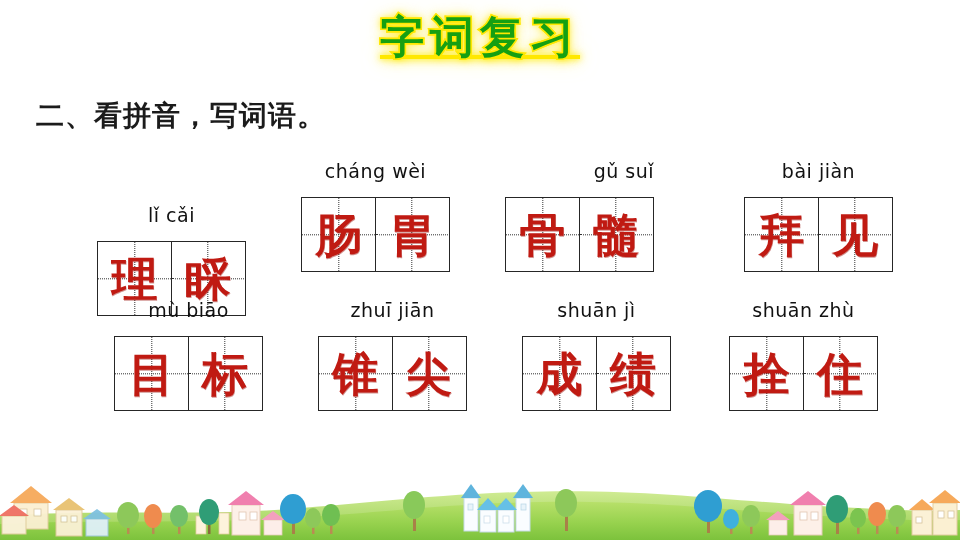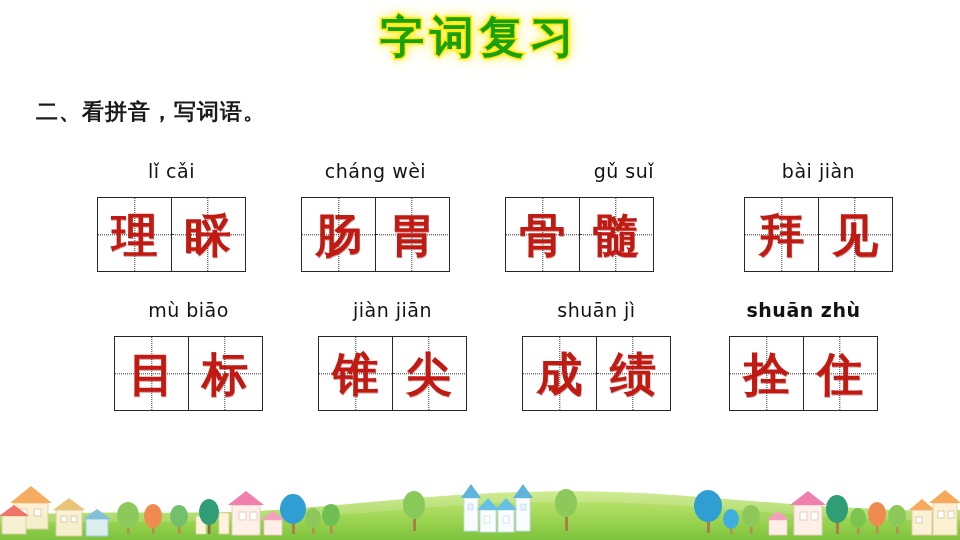--- a/index.html
+++ b/index.html
@@ -38,29 +38,30 @@
     font-size: 44px;
     font-weight: bold;
     letter-spacing: 6px;
     color: #16a012;
     -webkit-text-stroke: 3px #ffe800;
     paint-order: stroke fill;
     text-shadow:
        0 0 6px rgba(255,234,0,0.95),
        0 0 12px rgba(255,234,0,0.75),
        0 0 20px rgba(255,240,120,0.55);
+    text-decoration: underline;
   }
 
   
   .instruction {
     position: absolute;
     left: 36px;
     top: 97px;
     font-family: "DejaVu Sans", "Liberation Sans", sans-serif;
-    font-size: 22px;
+    font-size: 28px;
     font-weight: bold;
     color: #1b1b1b;
     letter-spacing: 1px;
     white-space: nowrap;
   }
 
   
   .row {
     position: absolute;
     left: 0;
@@ -157,21 +158,21 @@
 
 <div id="slide">
 
   <div class="title-wrap">
     <span class="title">字词复习</span>
   </div>
 
   <div class="instruction">二、看拼音，写词语。</div>
 
   <div class="row" id="row-0">
-      <div class="item" style="left: 97px;">
+      <div class="item" style="left: 97px; margin-top: 44px;">
         <div class="pinyin" style="width: 149px;">lǐ  cǎi</div>
         <div class="grid">
           <div class="cell">
             <span class="hanzi">理</span>
           </div>
           <div class="cell">
             <span class="hanzi">睬</span>
           </div>
         </div>
       </div>
@@ -215,21 +216,21 @@
         <div class="grid">
           <div class="cell">
             <span class="hanzi">目</span>
           </div>
           <div class="cell">
             <span class="hanzi">标</span>
           </div>
         </div>
       </div>
       <div class="item" style="left: 301px;">
-        <div class="pinyin" style="width: 149px;">jiàn jiān</div>
+        <div class="pinyin" style="width: 149px;">zhuī jiān</div>
         <div class="grid">
           <div class="cell">
             <span class="hanzi">锥</span>
           </div>
           <div class="cell">
             <span class="hanzi">尖</span>
           </div>
         </div>
       </div>
       <div class="item" style="left: 505px;">
@@ -237,21 +238,21 @@
         <div class="grid">
           <div class="cell">
             <span class="hanzi">成</span>
           </div>
           <div class="cell">
             <span class="hanzi">绩</span>
           </div>
         </div>
       </div>
       <div class="item" style="left: 712px;">
-        <div class="pinyin" style="width: 149px; font-weight: bold;">shuān zhù</div>
+        <div class="pinyin" style="width: 149px;">shuān zhù</div>
         <div class="grid">
           <div class="cell">
             <span class="hanzi">拴</span>
           </div>
           <div class="cell">
             <span class="hanzi">住</span>
           </div>
         </div>
       </div>
     </div>

